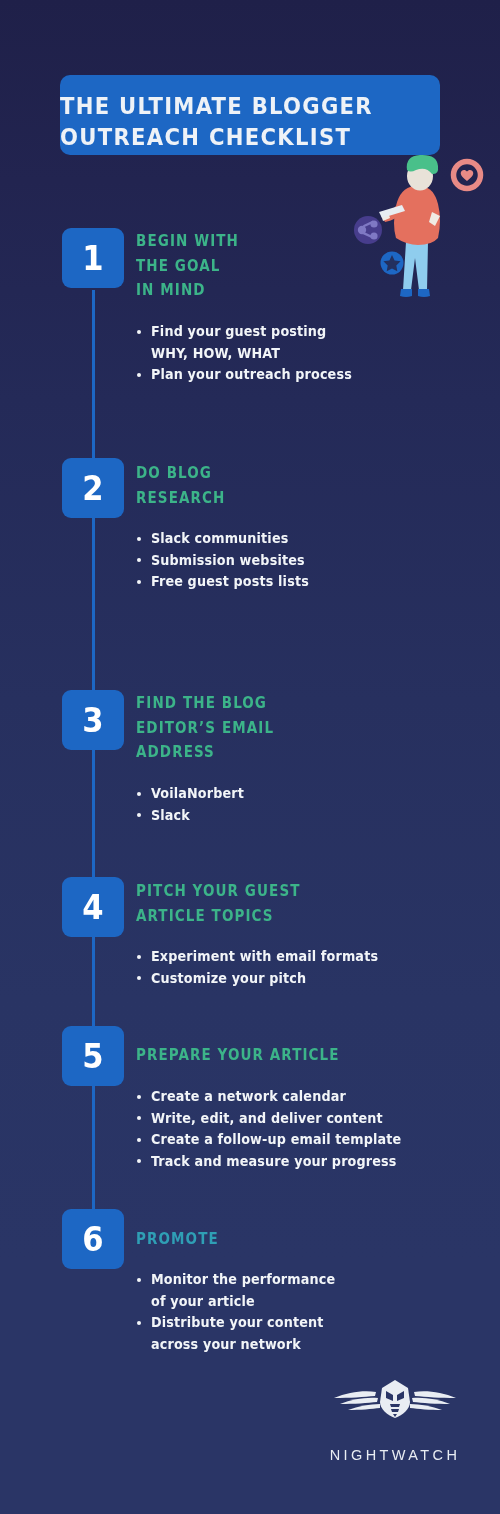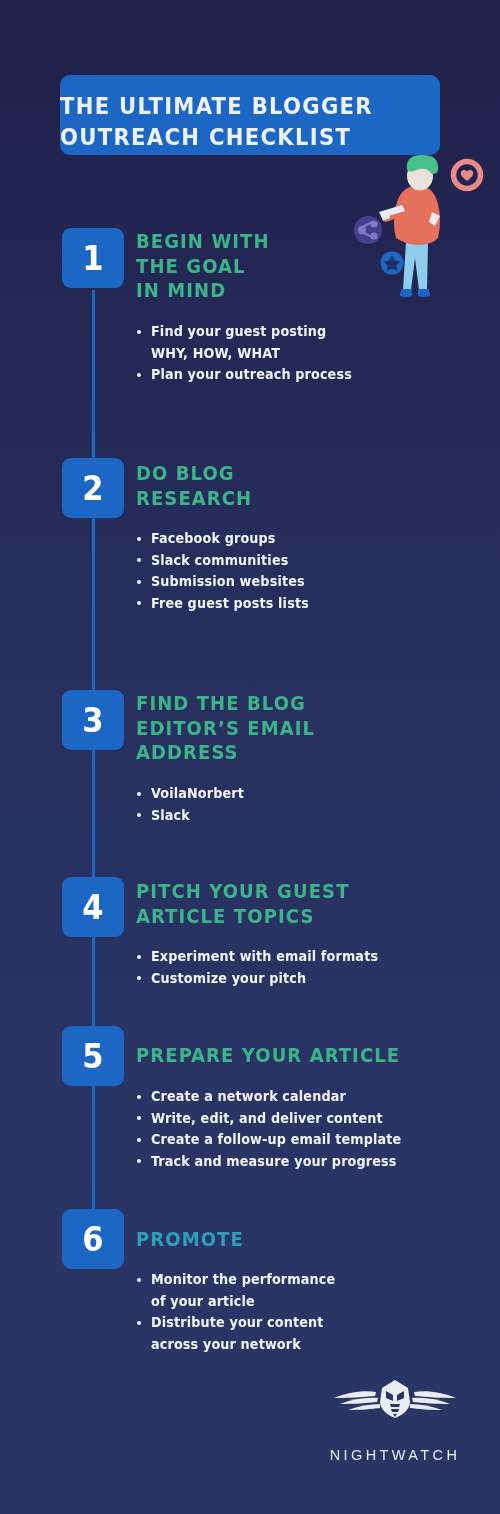--- a/index.html
+++ b/index.html
@@ -77,21 +77,21 @@
     font-family:"DejaVu Sans Condensed","Liberation Sans", sans-serif;
     font-weight:bold;
     font-size:34px;
     line-height:34px;
   }
   .head {
     position:absolute;
     left:136px;
     font-family:"DejaVu Sans Condensed","Liberation Sans", sans-serif;
     font-weight:bold;
-    font-size:20px;
+    font-size:15px;
     letter-spacing:1.1px;
     line-height:24.5px;
     text-transform:uppercase;
     color:#3cb489;
     white-space:pre-line;
   }
   .head.teal { color:#2f9fb5; }
   .bullets { position:absolute; left:136px; }
   .bullets li {
     list-style:none;
@@ -210,21 +210,20 @@
     </ul>
   </div>
 
   <div class="step">
     <div class="badge" style="top:458px;">
       <span>2</span>
     </div>
     <div class="head" style="top:461px;">DO BLOG
 RESEARCH</div>
     <ul class="bullets" style="top:528px;">
-      <li>Facebook groups</li>
       <li>Slack communities</li>
       <li>Submission websites</li>
       <li>Free guest posts lists</li>
     </ul>
   </div>
 
   <div class="step">
     <div class="badge" style="top:690px;">
       <span>3</span>
     </div>

